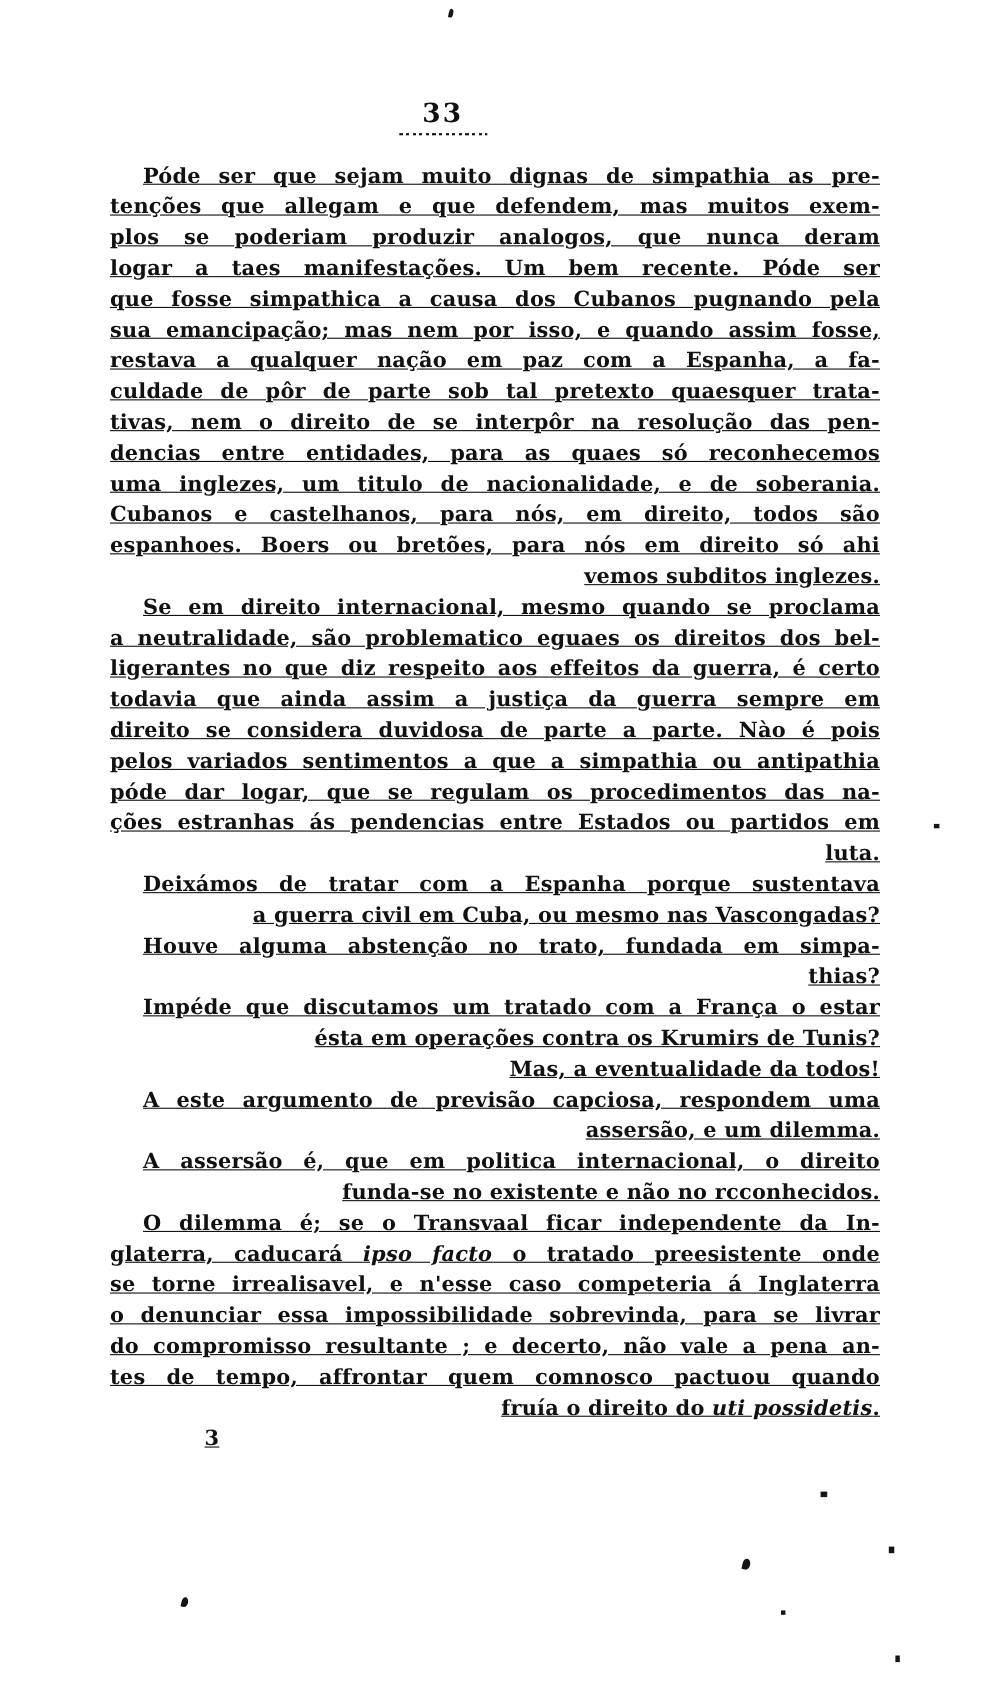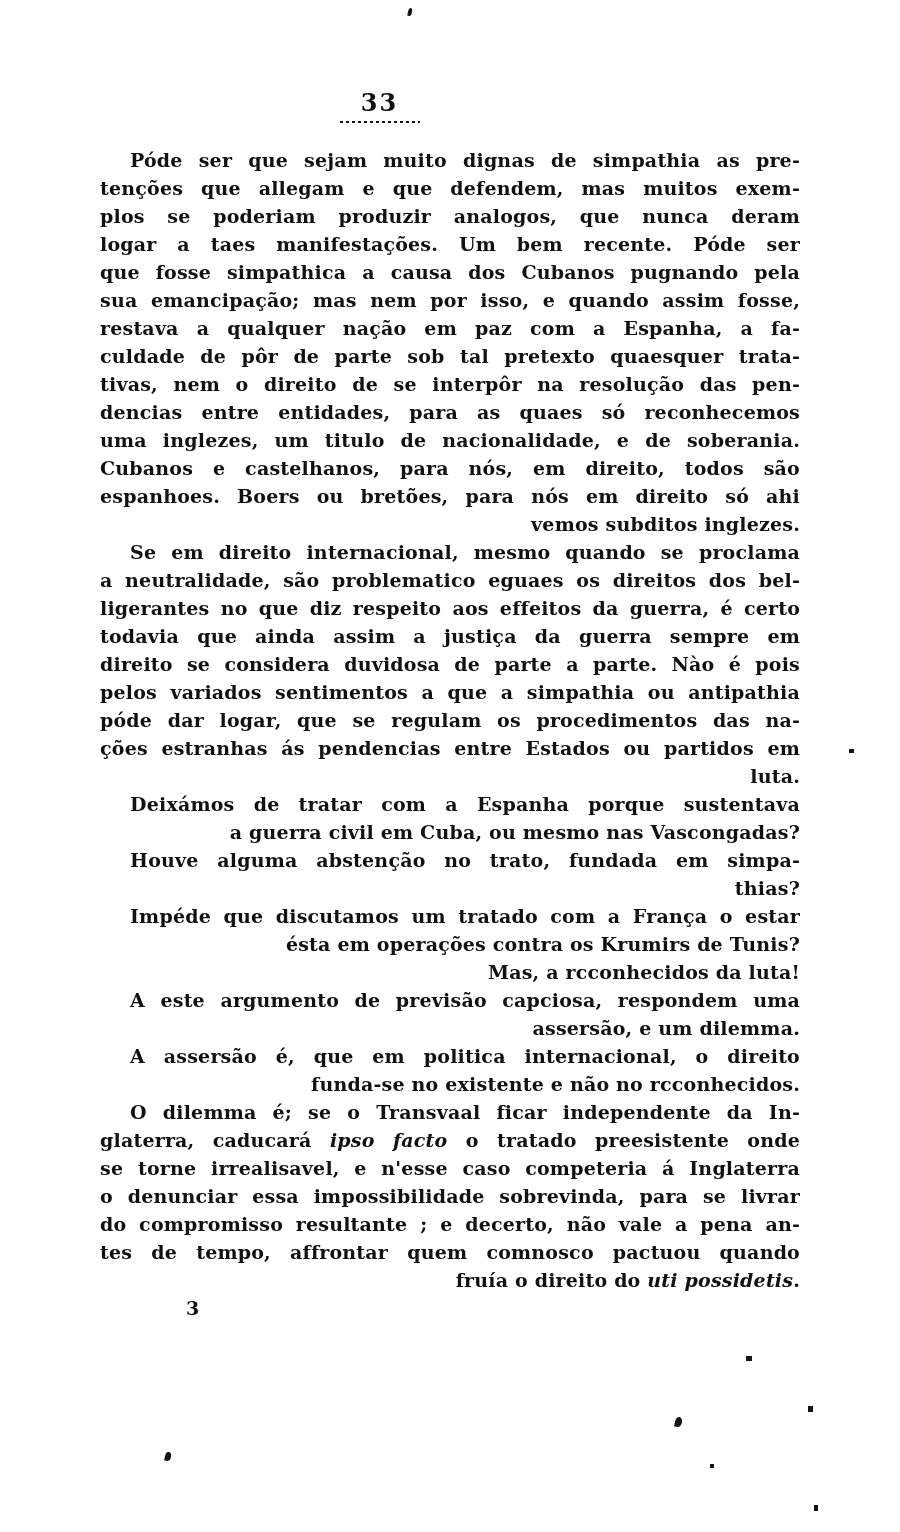--- a/index.html
+++ b/index.html
@@ -11,20 +11,21 @@
     font-family: "DejaVu Serif", serif;
     color: #111111;
     overflow: hidden;
   }
   .page-header {
     position: absolute;
     top: 90px;
     left: 0;
     width: 759px;
     text-align: center;
+    padding-left: 23px;
   }
   .page-number {
     display: inline-block;
     font-size: 24px;
     font-weight: 700;
     letter-spacing: 2px;
     line-height: 26px;
   }
   .page-number-rule {
     width: 80px;
@@ -34,20 +35,21 @@
   }
   .text-block {
     position: absolute;
     left: 100px;
     top: 146px;
     width: 700px;
     font-size: 19px;
     line-height: 28px;
     font-weight: 700;
     letter-spacing: 0.2px;
+    text-decoration: underline;
   }
   .para { margin: 0; }
   .line { display: block; }
   .line.j { text-align: justify; text-align-last: justify; }
   .line.lastl { text-align: right; }
   .line.ind { text-indent: 30px; }
   em { font-style: italic; }
   .signature-mark {
     display: block;
     padding-left: 86px;
@@ -101,21 +103,21 @@
     </div>
     <div class="para">
       <div class="line j ind">Houve alguma abstenção no trato, fundada em simpa-</div>
       <div class="line lastl">thias?</div>
     </div>
     <div class="para">
       <div class="line j ind">Impéde que discutamos um tratado com a França o estar</div>
       <div class="line lastl">ésta em operações contra os Krumirs de Tunis?</div>
     </div>
     <div class="para">
-      <div class="line lastl ind">Mas, a rcconhecidos da luta!</div>
+      <div class="line lastl ind">Mas, a eventualidade da todos!</div>
     </div>
     <div class="para">
       <div class="line j ind">A este argumento de previsão capciosa, respondem uma</div>
       <div class="line lastl">assersão, e um dilemma.</div>
     </div>
     <div class="para">
       <div class="line j ind">A assersão é, que em politica internacional, o direito</div>
       <div class="line lastl">funda-se no existente e não no rcconhecidos.</div>
     </div>
     <div class="para">

